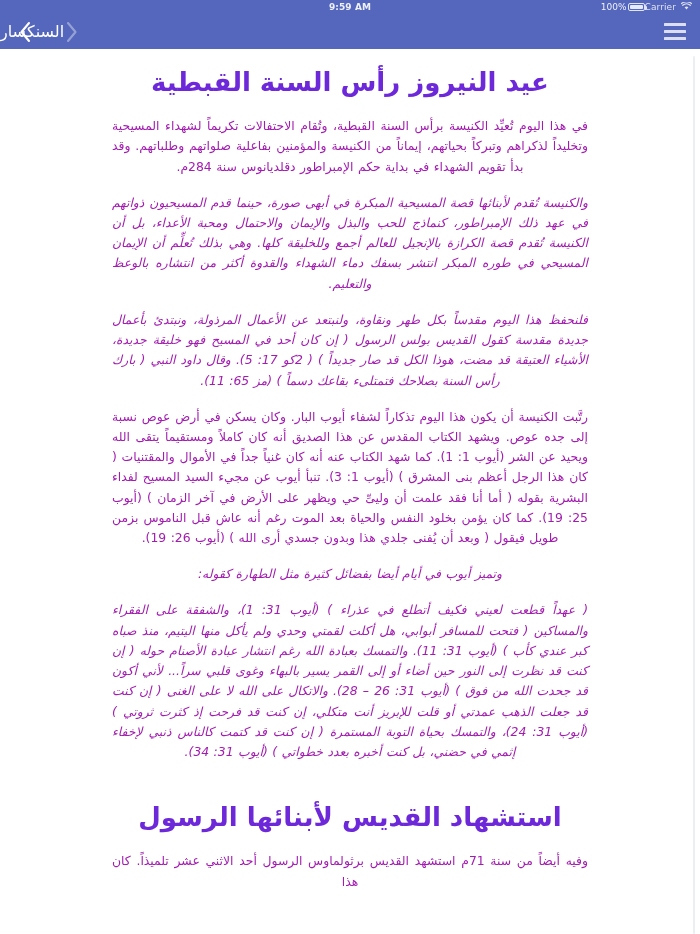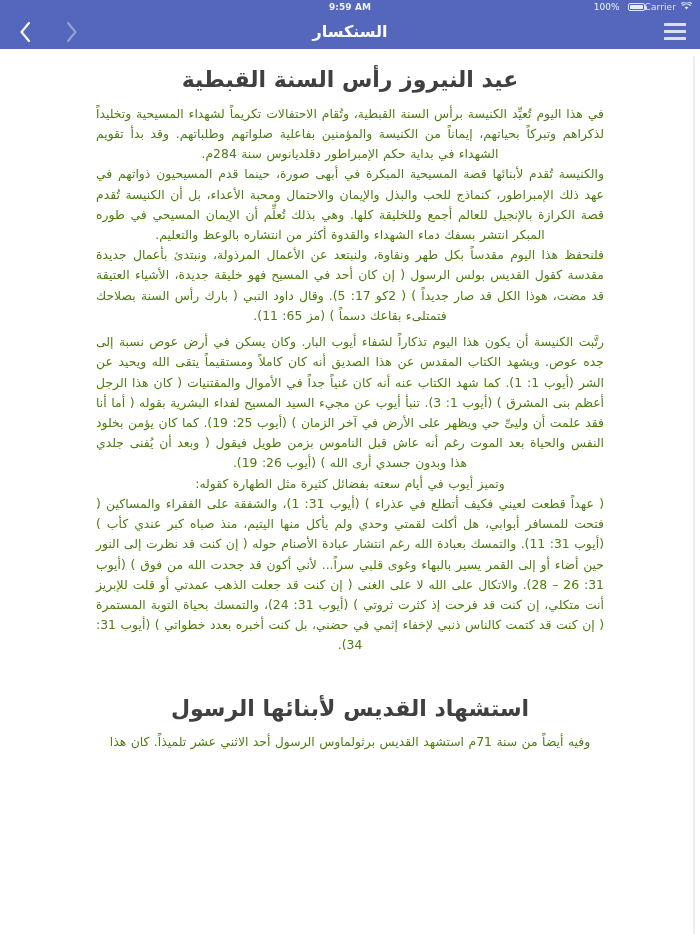--- a/index.html
+++ b/index.html
@@ -44,21 +44,21 @@
     color: #eef0fa;
     font-weight: bold;
     letter-spacing: 0.1px;
     direction: ltr;
     pointer-events: none;
   }
   .status-right {
     margin-left: auto;
     display: flex;
     align-items: center;
-    gap: 8px;
+    gap: 1px;
     font-size: 9px;
     color: #eef0fa;
     direction: ltr;
     z-index: 2;
   }
   .wifi-icon svg { display: block; }
   .battery {
     width: 17px;
     height: 8px;
     border: 1px solid #dfe3f4;
@@ -91,24 +91,24 @@
     display: flex;
     align-items: center;
     position: relative;
     padding: 0 14px;
     flex: 0 0 auto;
     border-bottom: 1px solid #ffffff;
   }
   .nav-title {
     position: absolute;
     left: 0; right: 0;
-    text-align: center;
+    text-align: left;
     color: #ffffff;
     font-size: 16px;
-    font-weight: bold;
+    font-weight: normal;
     pointer-events: none;
   }
   .hamburger {
     width: 22px;
     height: 17px;
     display: flex;
     flex-direction: column;
     justify-content: space-between;
     cursor: pointer;
     z-index: 3;
@@ -149,40 +149,40 @@
     overflow: hidden;
     background: #fff;
   }
   .doc {
     padding: 10px 96px 20px 96px;
     direction: rtl;
     text-align: justify;
     text-align-last: center;
   }
   h1.section-title {
-    color: #404040;
-    font-size: 22px;
+    color: #6d28d9;
+    font-size: 26px;
     font-weight: bold;
     text-align: right;
     margin: 12px 0 9px 0;
     line-height: 1.35;
     letter-spacing: 0;
   }
   h1.section-title.first { margin-top: 4px; }
   h1.section-title.spaced { margin-top: 38px; }
   p.para {
-    color: #4d7c0f;
+    color: #a21caf;
     font-size: 12.4px;
     line-height: 1.63;
-    margin: 0;
+    margin: 16px;
     text-align: justify;
     text-align-last: center;
     word-spacing: 0.5px;
   }
-  p.para + p.para { margin-top: 0px; }
+  p.para + p.para { margin-top: 0px; font-style: italic; }
   .para-block { margin-bottom: 6px; }
 
   
   .scroll-track {
     position: absolute;
     top: 56px;
     bottom: 0;
     right: 5px;
     width: 2px;
     background: #eceff1;
@@ -238,21 +238,21 @@
 
     <h1 class="section-title first">عيد النيروز رأس السنة القبطية</h1>
     <div class="para-block">
       <p class="para">في هذا اليوم تُعيِّد الكنيسة برأس السنة القبطية، وتُقام الاحتفالات تكريماً لشهداء المسيحية وتخليداً لذكراهم وتبركاً بحياتهم، إيماناً من الكنيسة والمؤمنين بفاعلية صلواتهم وطلباتهم. وقد بدأ تقويم الشهداء في بداية حكم الإمبراطور دقلديانوس سنة 284م.</p>
       <p class="para">والكنيسة تُقدم لأبنائها قصة المسيحية المبكرة في أبهى صورة، حينما قدم المسيحيون ذواتهم في عهد ذلك الإمبراطور، كنماذج للحب والبذل والإيمان والاحتمال ومحبة الأعداء، بل أن الكنيسة تُقدم قصة الكرازة بالإنجيل للعالم أجمع وللخليقة كلها. وهي بذلك تُعلِّم أن الإيمان المسيحي في طوره المبكر انتشر بسفك دماء الشهداء والقدوة أكثر من انتشاره بالوعظ والتعليم.</p>
       <p class="para">فلنحفظ هذا اليوم مقدساً بكل طهر ونقاوة، ولنبتعد عن الأعمال المرذولة، ونبتدئ بأعمال جديدة مقدسة كقول القديس بولس الرسول ( إن كان أحد في المسيح فهو خليقة جديدة، الأشياء العتيقة قد مضت، هوذا الكل قد صار جديداً ) ( 2كو 17: 5). وقال داود النبي ( بارك رأس السنة بصلاحك فتمتلىء بقاعك دسماً ) (مز 65: 11).</p>
     </div>
 
     <div class="para-block">
       <p class="para">رتَّبت الكنيسة أن يكون هذا اليوم تذكاراً لشفاء أيوب البار. وكان يسكن في أرض عوص نسبة إلى جده عوص. ويشهد الكتاب المقدس عن هذا الصديق أنه كان كاملاً ومستقيماً يتقى الله ويحيد عن الشر (أيوب 1: 1). كما شهد الكتاب عنه أنه كان غنياً جداً في الأموال والمقتنيات ( كان هذا الرجل أعظم بنى المشرق ) (أيوب 1: 3). تنبأ أيوب عن مجيء السيد المسيح لفداء البشرية بقوله ( أما أنا فقد علمت أن وليىِّ حي ويظهر على الأرض في آخر الزمان ) (أيوب 25: 19). كما كان يؤمن بخلود النفس والحياة بعد الموت رغم أنه عاش قبل الناموس بزمن طويل فيقول ( وبعد أن يُفنى جلدي هذا وبدون جسدي أرى الله ) (أيوب 26: 19).</p>
-      <p class="para">وتميز أيوب في أيام سعته بفضائل كثيرة مثل الطهارة كقوله:</p>
+      <p class="para">وتميز أيوب في أيام أيضا بفضائل كثيرة مثل الطهارة كقوله:</p>
       <p class="para">( عهداً قطعت لعيني فكيف أتطلع في عذراء ) (أيوب 31: 1)، والشفقة على الفقراء والمساكين ( فتحت للمسافر أبوابي، هل أكلت لقمتي وحدي ولم يأكل منها اليتيم، منذ صباه كبر عندي كأب ) (أيوب 31: 11). والتمسك بعبادة الله رغم انتشار عبادة الأصنام حوله ( إن كنت قد نظرت إلى النور حين أضاء أو إلى القمر يسير بالبهاء وغوى قلبي سراً... لأني أكون قد جحدت الله من فوق ) (أيوب 31: 26 – 28). والاتكال على الله لا على الغنى ( إن كنت قد جعلت الذهب عمدتي أو قلت للإبريز أنت متكلي، إن كنت قد فرحت إذ كثرت ثروتي ) (أيوب 31: 24)، والتمسك بحياة التوبة المستمرة ( إن كنت قد كتمت كالناس ذنبي لإخفاء إثمي في حضني، بل كنت أخبره بعدد خطواتي ) (أيوب 31: 34).</p>
     </div>
 
     <h1 class="section-title spaced">استشهاد القديس لأبنائها الرسول</h1>
     <div class="para-block">
       <p class="para">وفيه أيضاً من سنة 71م استشهد القديس برثولماوس الرسول أحد الاثني عشر تلميذاً. كان هذا</p>
     </div>
 
   </div>
 </div>

